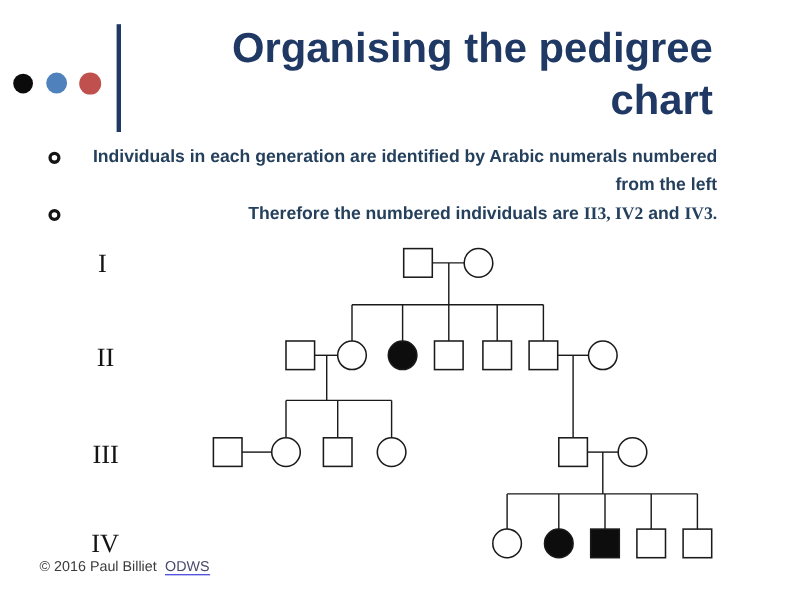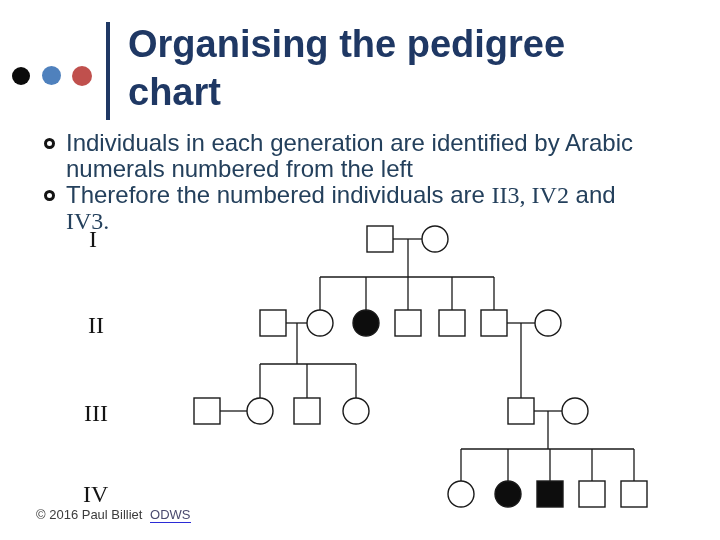--- a/index.html
+++ b/index.html
@@ -1,32 +1,32 @@
 <!DOCTYPE html>
 <html><head>
 <meta charset="utf-8">
 <style>
   html,body { margin:0; padding:0; }
   body { width:720px; height:540px; background:#ffffff; font-family:"Liberation Sans", sans-serif; }
-  .slide { position:relative; width:720px; height:540px; background:#ffffff; overflow:hidden; }
+  .slide { position:relative; width:720px; height:540px; background:#ffffff; overflow:hidden;text-align:right; }
 
   
   .dot { position:absolute; border-radius:50%; }
   .dot-1 { left:12px; top:67px; width:18px; height:18px; }
   .dot-2 { left:42px; top:66px; width:19px; height:19px; }
   .dot-3 { left:72px; top:66px; width:20px; height:20px; }
   .title-rule { position:absolute; left:106px; top:22px; width:4px; height:98px; }
 
   
   .title { position:absolute; left:128px; top:20px; width:520px; margin:0;
            font-size:38px; line-height:48px; font-weight:bold; letter-spacing:0px; }
 
   
   .bullets { position:absolute; left:40px; top:130px; width:612px; margin:0; padding:0; list-style:none; }
-  .bullets li { position:relative; padding-left:26px; font-size:24px; line-height:26px; }
+  .bullets li { position:relative; padding-left:26px; font-size:16px; line-height:26px;font-weight:bold; }
   .ring { position:absolute; left:4px; top:8px; width:5px; height:5px; border:3px solid #141414; border-radius:50%; background:#ffffff; }
   .serif { font-family:"Liberation Serif", serif; }
 
   
   #pedigree { position:absolute; left:0; top:0; width:720px; height:540px; }
   .pline { stroke:#1a1a1a; stroke-width:1.3; }
   .person { stroke:#1a1a1a; stroke-width:1.4; fill:#ffffff; }
   .person.filled { fill:#0d0d0d; }
   .gen-label { font-family:"Liberation Serif", serif; font-size:24px; fill:#141414; }
 

